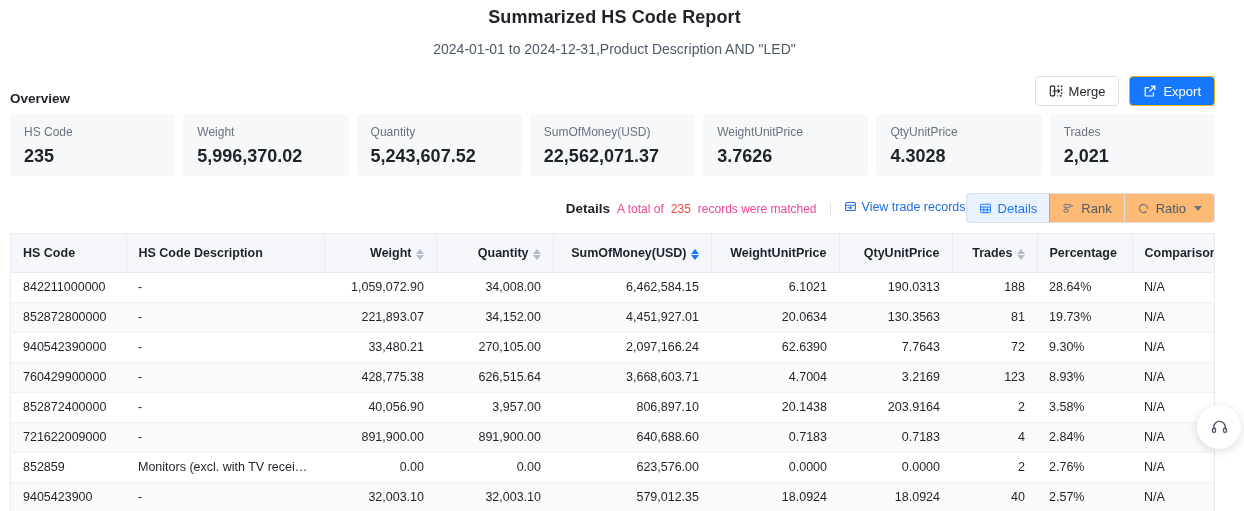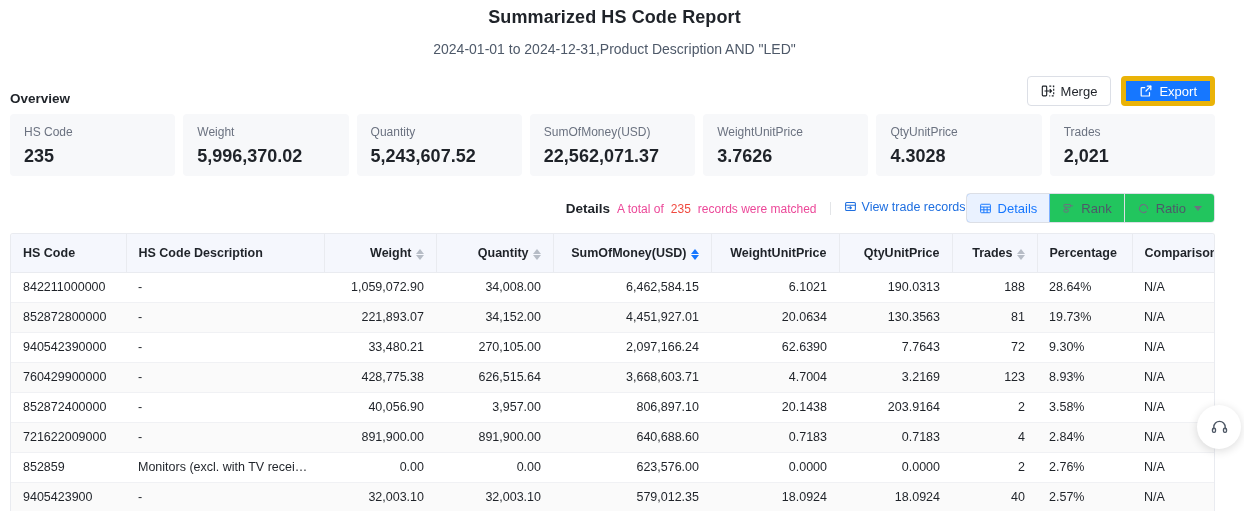--- a/index.html
+++ b/index.html
@@ -54,21 +54,21 @@
     white-space: nowrap;
     line-height: 1;
   }
   .btn-merge {
     background: #ffffff;
     border: 1px solid #dcdfe6;
     color: #1f2329;
   }
   .btn-export {
     background: #1677ff;
-    border: 5px solid #eab308;
+    border: 1px solid #eab308;
     color: #ffffff;
     font-weight: 400;
   }
   .icon { display: inline-flex; align-items: center; justify-content: center; }
 
   .cards {
     display: flex;
     gap: 8px;
     padding: 0 14px 0 10px;
     margin-top: 8px;
@@ -126,21 +126,21 @@
     overflow: hidden;
     height: 30px;
   }
   .seg {
     display: inline-flex;
     align-items: center;
     gap: 6px;
     padding: 0 12px;
     font-size: 13px;
     color: #4e5969;
-    background: #22c55e;
+    background: #fdba74;
     border-right: 1px solid #dcdfe6;
     cursor: pointer;
     line-height: 1;
   }
   .seg:last-child { border-right: none; }
   .seg.active {
     background: #eaf2ff;
     color: #1677ff;
     border: 1px solid #7eb0ff;
     margin: -1px 0 -1px -1px;

